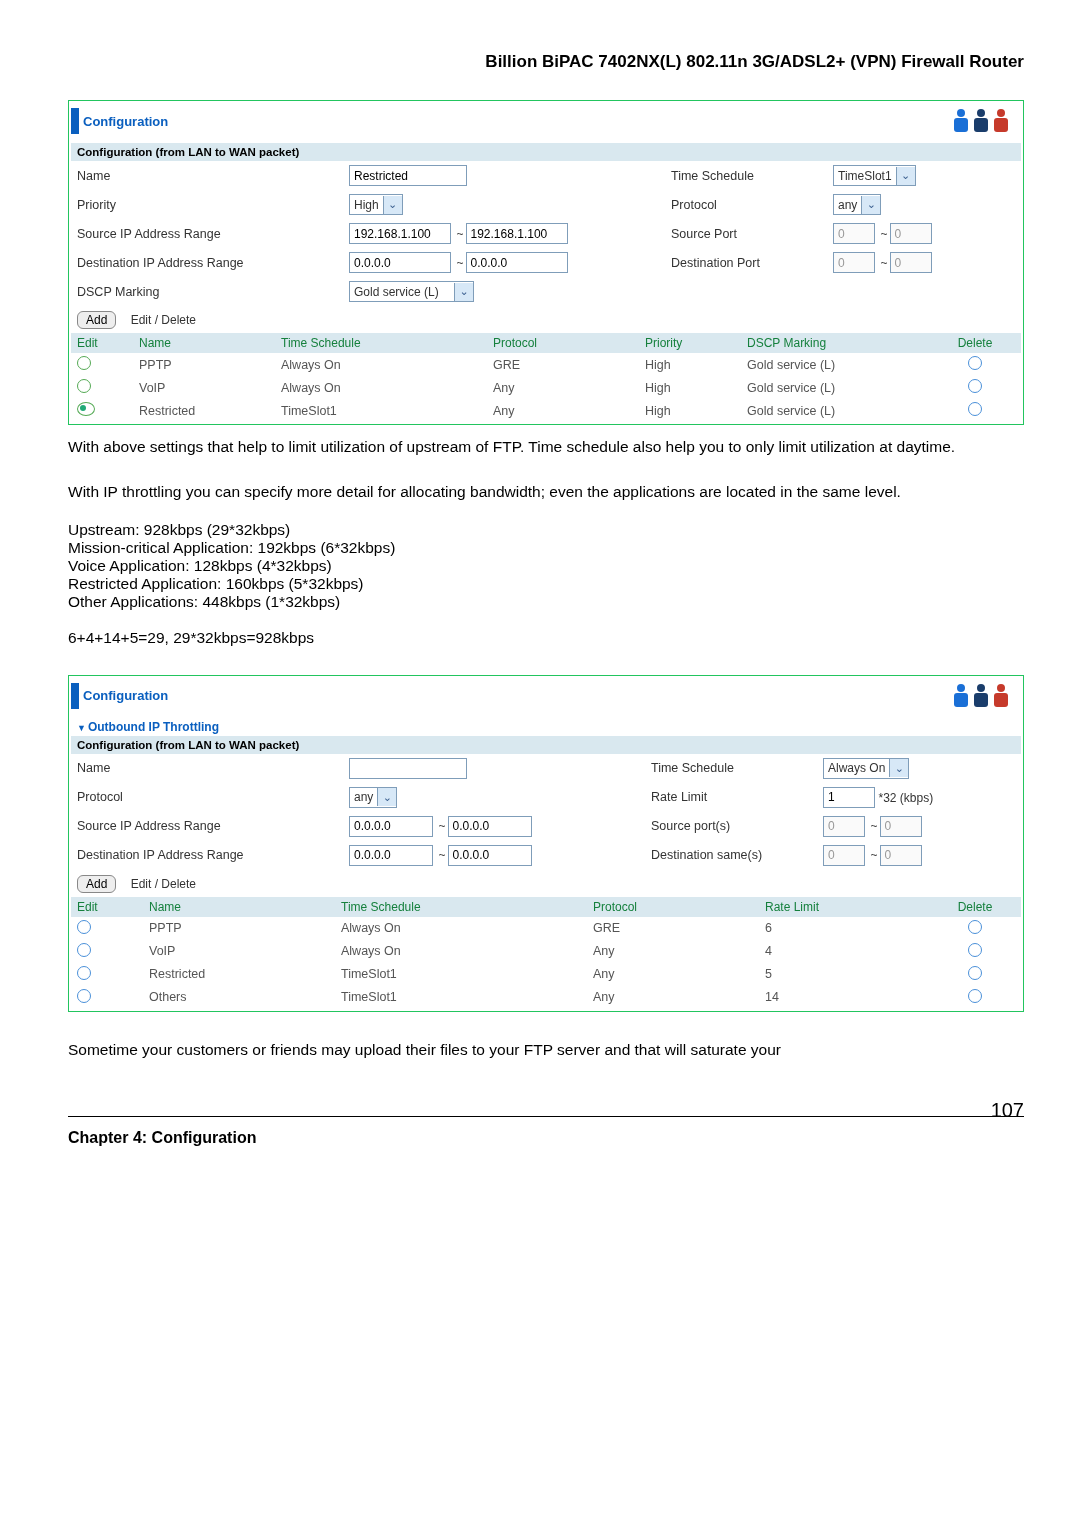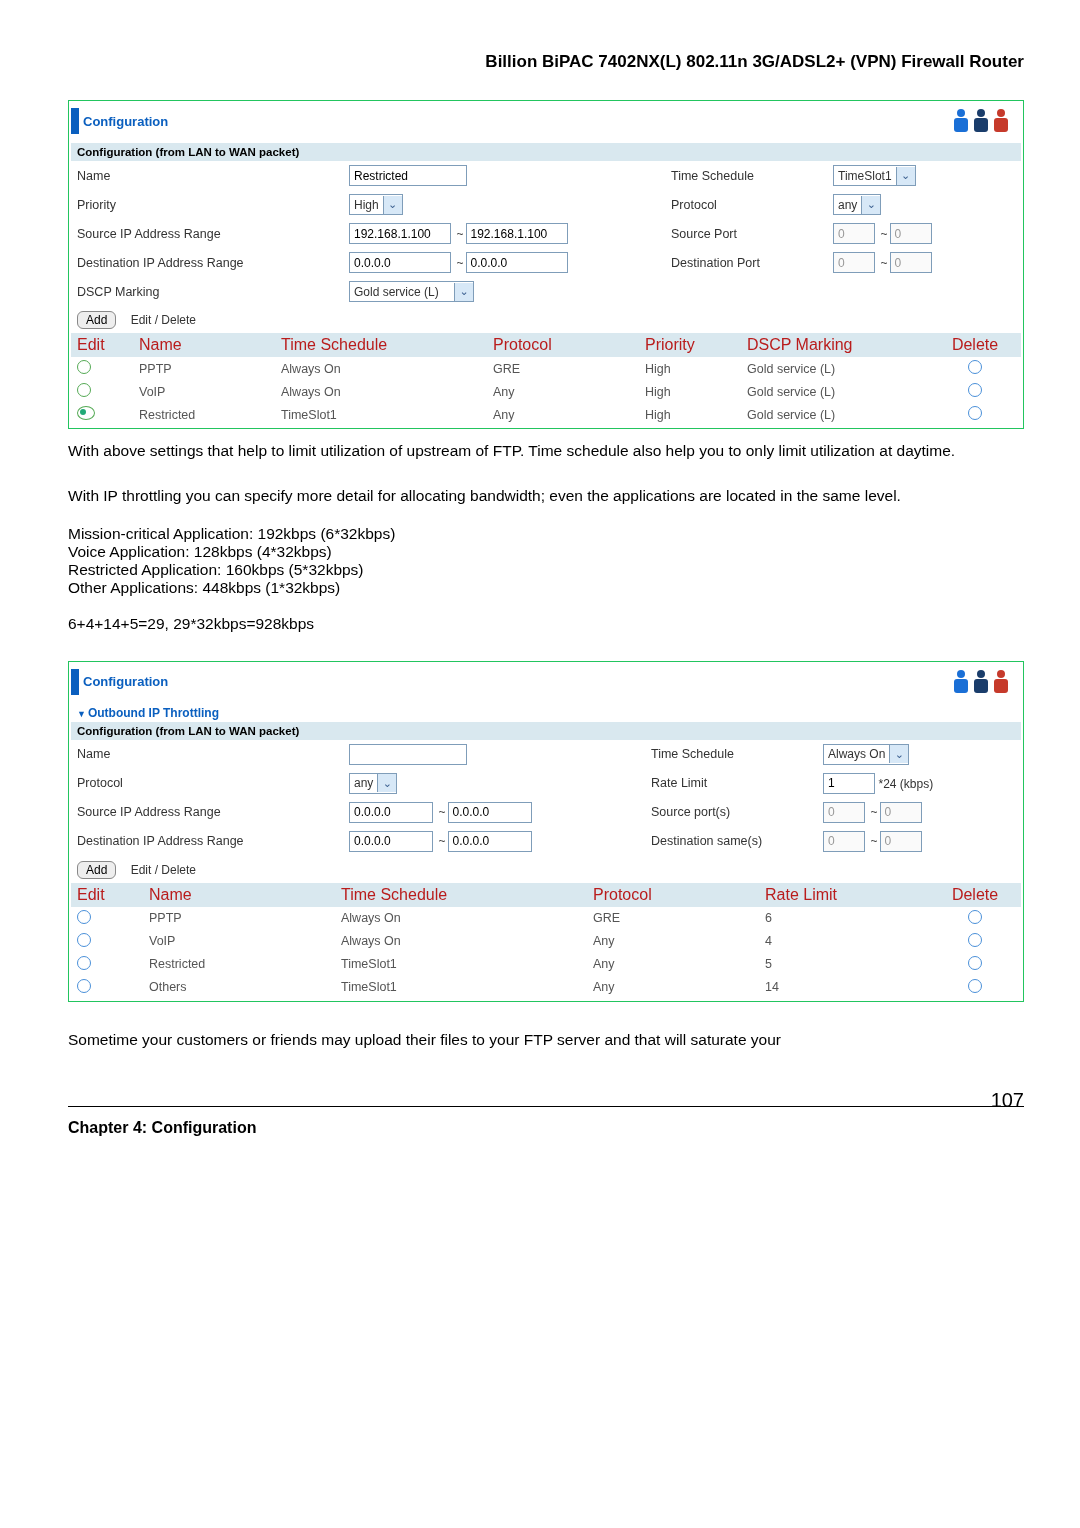--- a/index.html
+++ b/index.html
@@ -25,21 +25,21 @@
   .form-table td.lbl { width: 260px; }
   .inp { font-size: 12px; border: 1px solid #7f9db9; padding: 1px 4px; height: 17px; background: #fff; box-sizing: content-box; }
   .inp.disabled { background: #fafafa; color: #999; }
   .sel { font-size: 12px; border: 1px solid #7f9db9; padding: 0 2px; height: 20px; background: #fff; }
   .sel-chev { width: 18px; height: 18px; background: #d7e8f7; border-left: 1px solid #7f9db9; display: inline-flex; align-items: center; justify-content: center; color: #3b5f8f; font-size: 11px; }
   .sel-wrap { display: inline-flex; border: 1px solid #7f9db9; height: 19px; align-items: center; background: #fff; }
   .sel-wrap .txt { padding: 0 4px; font-size: 12px; }
   .btn { font-size: 12px; padding: 1px 8px; border: 1px solid #888; border-radius: 6px; background: #eee; }
   .add-row { padding: 4px 6px; }
   .edtxt { font-size: 12px; color: #333; margin-left: 10px; }
-  .list-header { background: #d9e8ef; font-size: 16px; color: #b91c1c; }
+  .list-header { background: #d9e8ef; font-size: 12px; color: #15803d; }
   .list-table { width: 100%; border-collapse: collapse; font-size: 12.5px; color: #555; }
   .list-table td, .list-table th { text-align: left; padding: 3px 6px; font-weight: normal; }
   .radio { width: 12px; height: 12px; border-radius: 50%; border: 1.5px solid #5a5; display: inline-block; position: relative; }
   .radio.sel::after { content: ""; width: 6px; height: 6px; border-radius: 50%; background: #2a7; position: absolute; top: 1.5px; left: 1.5px; }
   .radio.blue { border-color: #4a90d9; }
   .body-text { margin: 2px 0 24px; line-height: 1.35; }
   .sect-h { font-weight: bold; font-size: 17px; margin: 10px 0 2px; }
   .tilde { font-size: 12px; color: #444; padding: 0 2px; }
   .footer { margin-top: 38px; }
   .pgnum { text-align: right; font-size: 20px; }
@@ -184,20 +184,21 @@
         <td style="text-align:center"><span class="radio blue"></span></td>
       </tr>
     </tbody>
       </table>
   </div>
 
   <div class="body-text">With above settings that help to limit utilization of upstream of FTP. Time schedule also help you to only limit utilization at daytime.</div>
 
   <div class="body-text" style="margin-top:0;margin-bottom:18px">With IP throttling you can specify more detail for allocating bandwidth; even the applications are located in the same level.</div>
 
+  <div>Upstream: 928kbps (29*32kbps)</div>
   <div>Mission-critical Application: 192kbps (6*32kbps)</div>
   <div>Voice Application: 128kbps (4*32kbps)</div>
   <div>Restricted Application: 160kbps (5*32kbps)</div>
   <div style="margin-bottom:18px">Other Applications: 448kbps (1*32kbps)</div>
   <div style="margin-bottom:28px">6+4+14+5=29, 29*32kbps=928kbps</div>
 
   <div class="panel-wrap">
     <div class="conf-bar">
       <div class="conf-title">
         <div class="vbar"></div>
@@ -238,21 +239,21 @@
         <td class="lbl">Protocol</td>
         <td>
           <span class="sel-wrap">
             <span class="txt">any</span>
                 <span class="sel-chev">⌄</span>
           </span>
         </td>
         <td>Rate Limit</td>
         <td>
           <input class="inp" style="width: 42px;" value="1">
-          <span class="unit-txt">*24 (kbps)</span>
+          <span class="unit-txt">*32 (kbps)</span>
         </td>
       </tr>
       <tr>
         <td class="lbl">Source IP Address Range</td>
         <td>
           <input class="inp" style="width: 74px;" value="0.0.0.0">
           <span class="tilde">~</span><input class="inp" style="width: 74px;" value="0.0.0.0">
         </td>
         <td>Source port(s)</td>
         <td>

